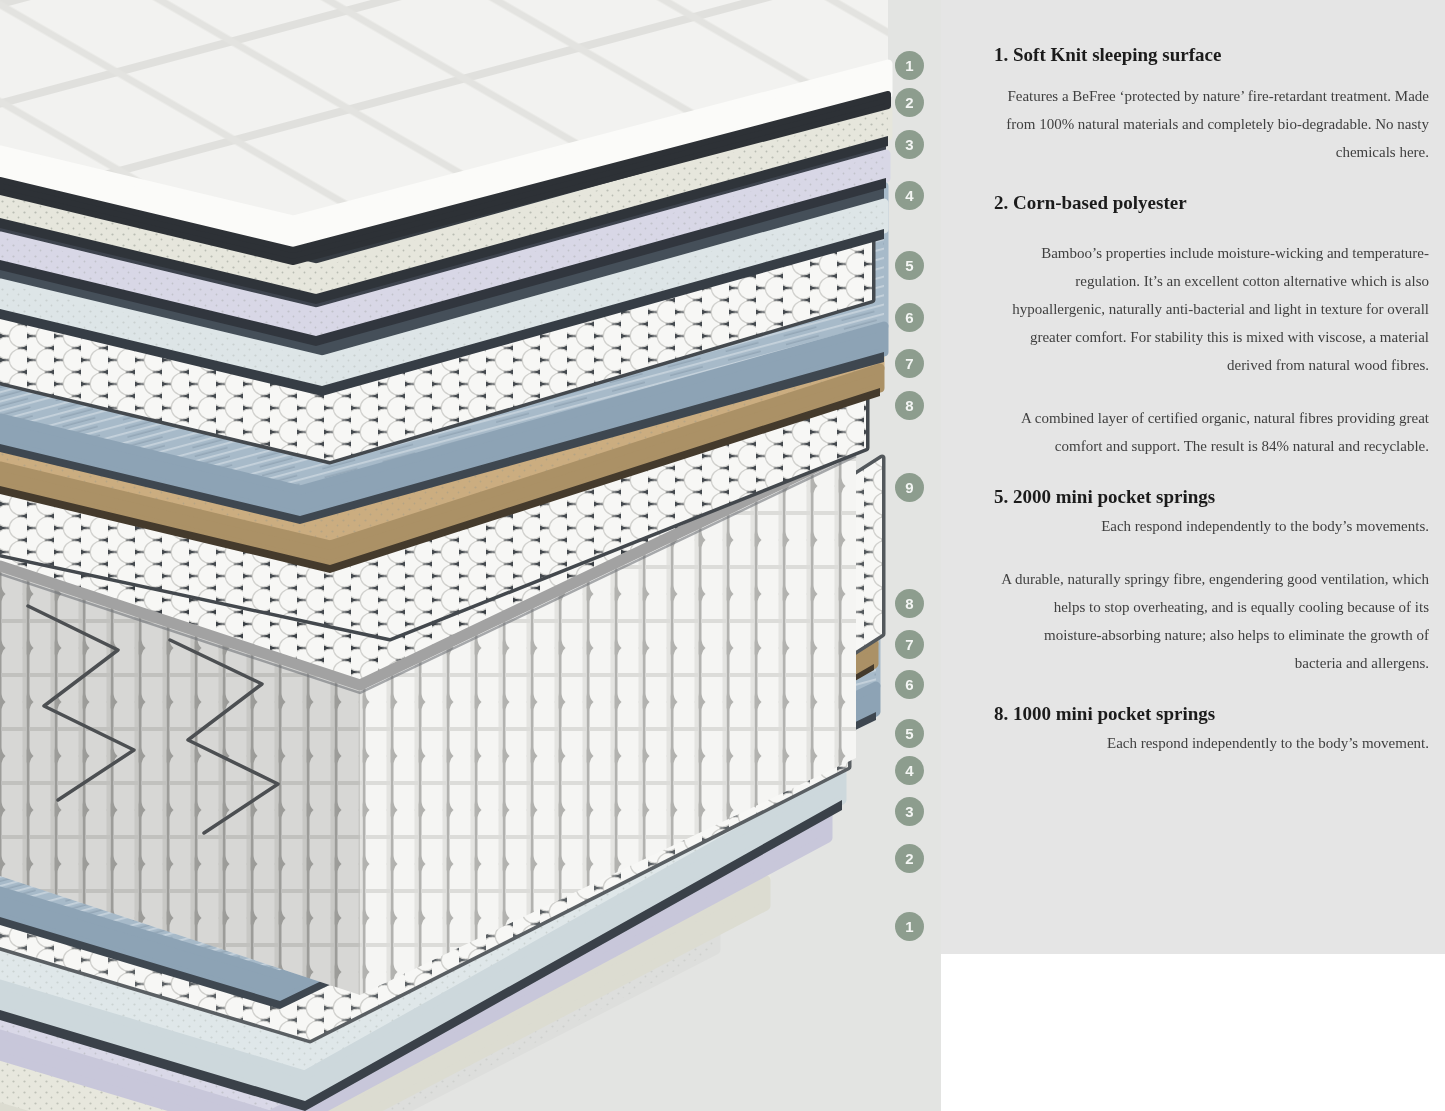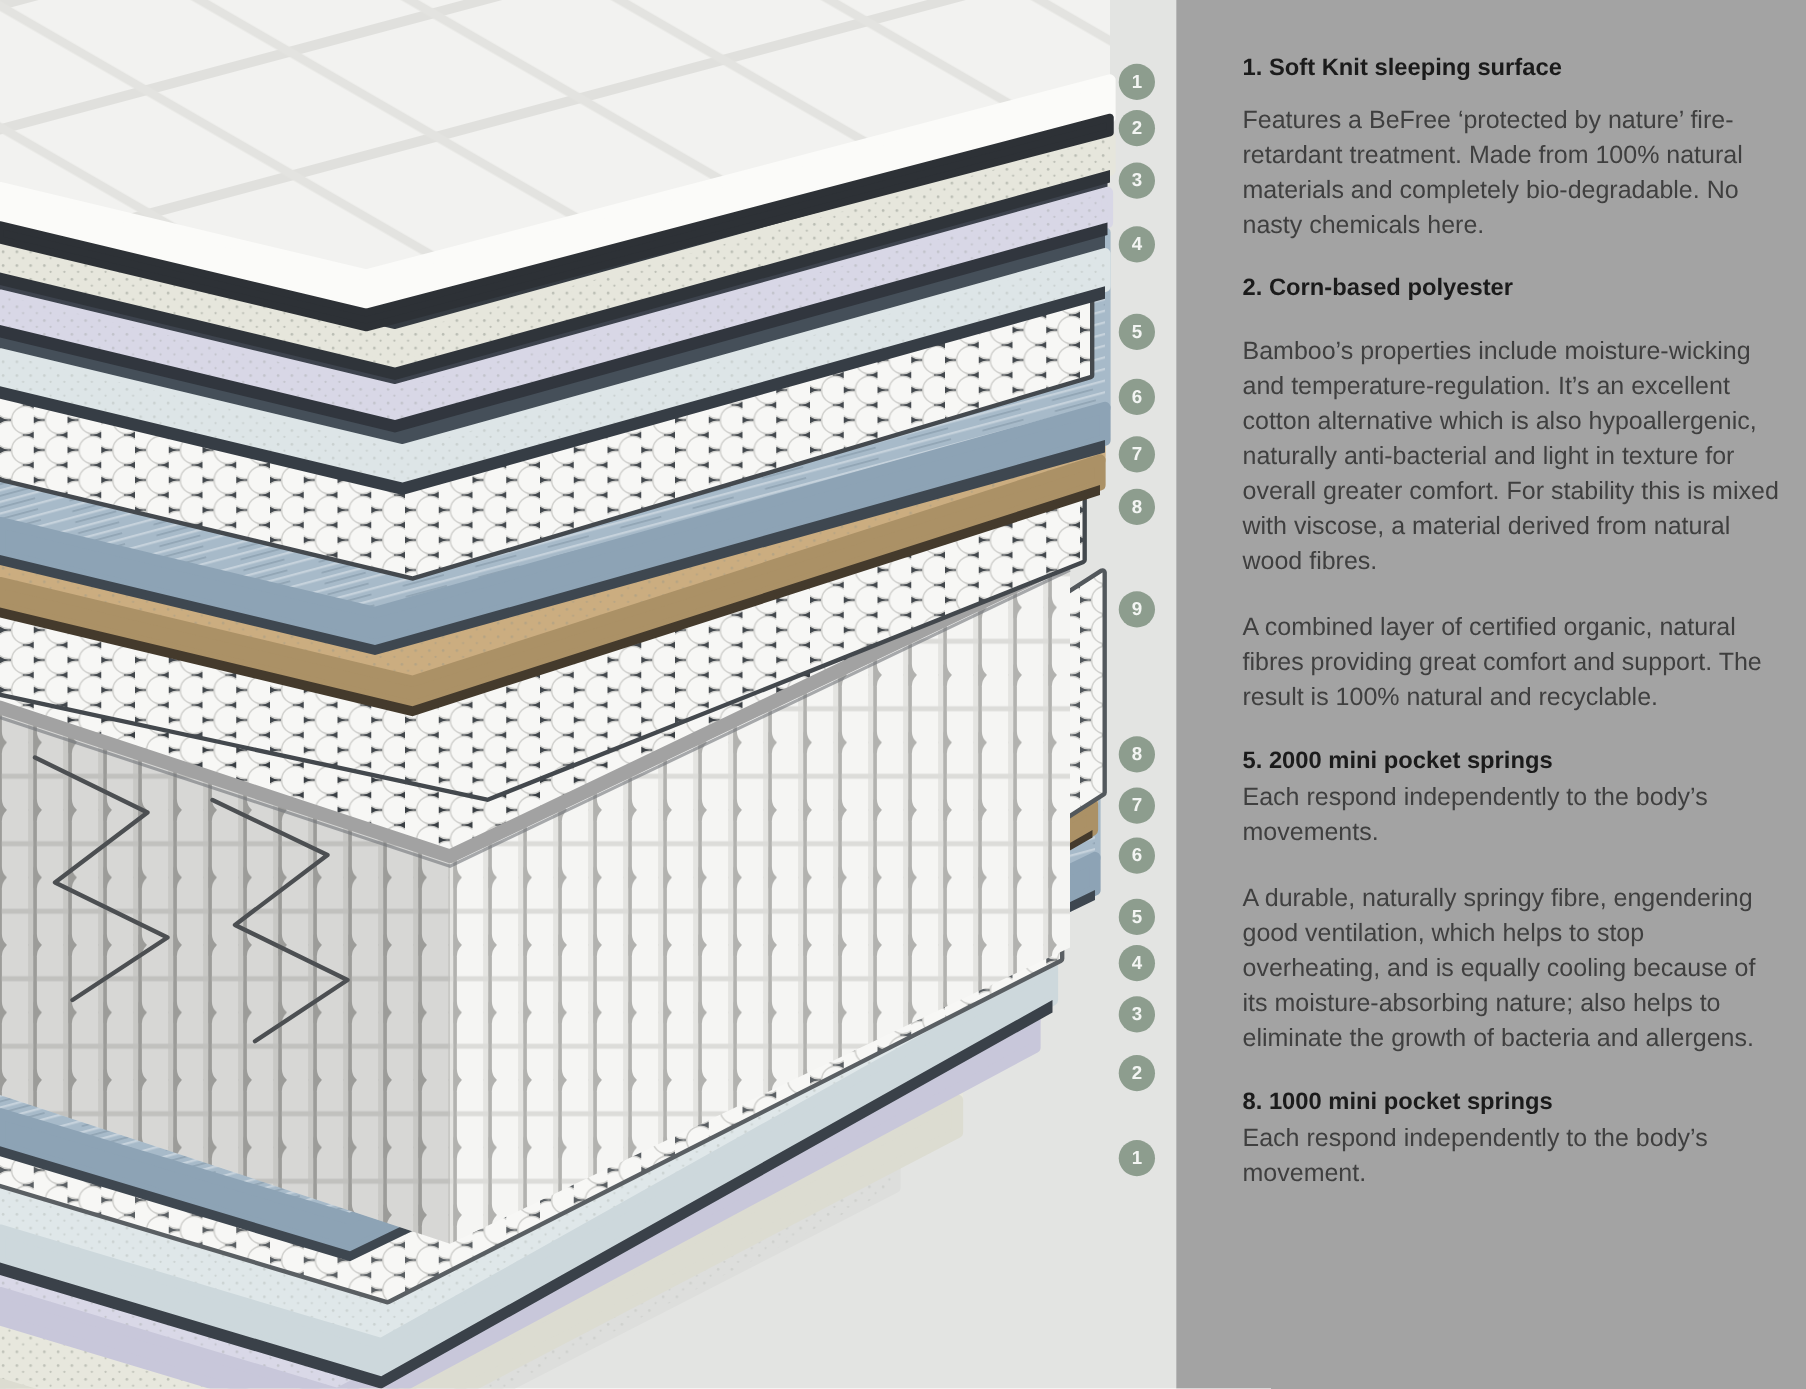--- a/index.html
+++ b/index.html
@@ -3,25 +3,25 @@
 <meta charset="utf-8">
 <style>
   html,body{margin:0;padding:0;background:#ffffff;}
   .stage{position:relative;width:1445px;height:1111px;overflow:hidden;
          font-family:"Liberation Sans",sans-serif;background:#ffffff;}
   .art{position:absolute;left:0;top:0;width:941px;height:1111px;background:#e3e4e2;}
   .art svg{position:absolute;left:0;top:0;}
   .badge{position:absolute;width:29px;height:29px;border-radius:50%;
          background:#8d9d8e;color:#f3f5f3;font-weight:bold;font-size:15px;
          line-height:29px;text-align:center;}
-  .panel{position:absolute;left:941px;top:0;width:504px;height:1111px;
-         background:#a3a3a3;box-sizing:border-box;padding:43px 16px 0 53px;}
+  .panel{position:absolute;left:941px;top:0;width:504px;height:954px;
+         background:#e5e5e5;box-sizing:border-box;padding:43px 16px 0 53px;font-family:Liberation Serif, serif;}
   .sec{margin-bottom:25px;}
   .sec h3{margin:0 0 4px 0;font-size:19px;line-height:23px;font-weight:bold;color:#1b1b1b;}
-  .sec p{margin:0;font-size:20px;line-height:28px;color:#3f3f3f;}
+  .sec p{margin:0;font-size:15px;line-height:28px;color:#3f3f3f;text-align:right;}
   .sec.first p{margin-top:16px;}
 </style>
 </head>
 <body>
 
 <div class="stage">
 
   <div class="art">
     <svg width="941" height="1111" viewBox="0 0 941 1111">
       <defs>
@@ -180,21 +180,21 @@
       <h3>1. Soft Knit sleeping surface</h3>
       <p>Features a BeFree ‘protected by nature’ fire-retardant treatment. Made from 100% natural materials and completely bio-degradable. No nasty chemicals here.</p>
     </div>
     <div class="sec">
       <h3>2. Corn-based polyester</h3>
     </div>
     <div class="sec">
       <p>Bamboo’s properties include moisture-wicking and temperature-regulation. It’s an excellent cotton alternative which is also hypoallergenic, naturally anti-bacterial and light in texture for overall greater comfort. For stability this is mixed with viscose, a material derived from natural wood fibres.</p>
     </div>
     <div class="sec">
-      <p>A combined layer of certified organic, natural fibres providing great comfort and support. The result is 100% natural and recyclable.</p>
+      <p>A combined layer of certified organic, natural fibres providing great comfort and support. The result is 84% natural and recyclable.</p>
     </div>
     <div class="sec">
       <h3>5. 2000 mini pocket springs</h3>
       <p>Each respond independently to the body’s movements.</p>
     </div>
     <div class="sec">
       <p>A durable, naturally springy fibre, engendering good ventilation, which helps to stop overheating, and is equally cooling because of its moisture-absorbing nature; also helps to eliminate the growth of bacteria and allergens.</p>
     </div>
     <div class="sec">
       <h3>8. 1000 mini pocket springs</h3>

